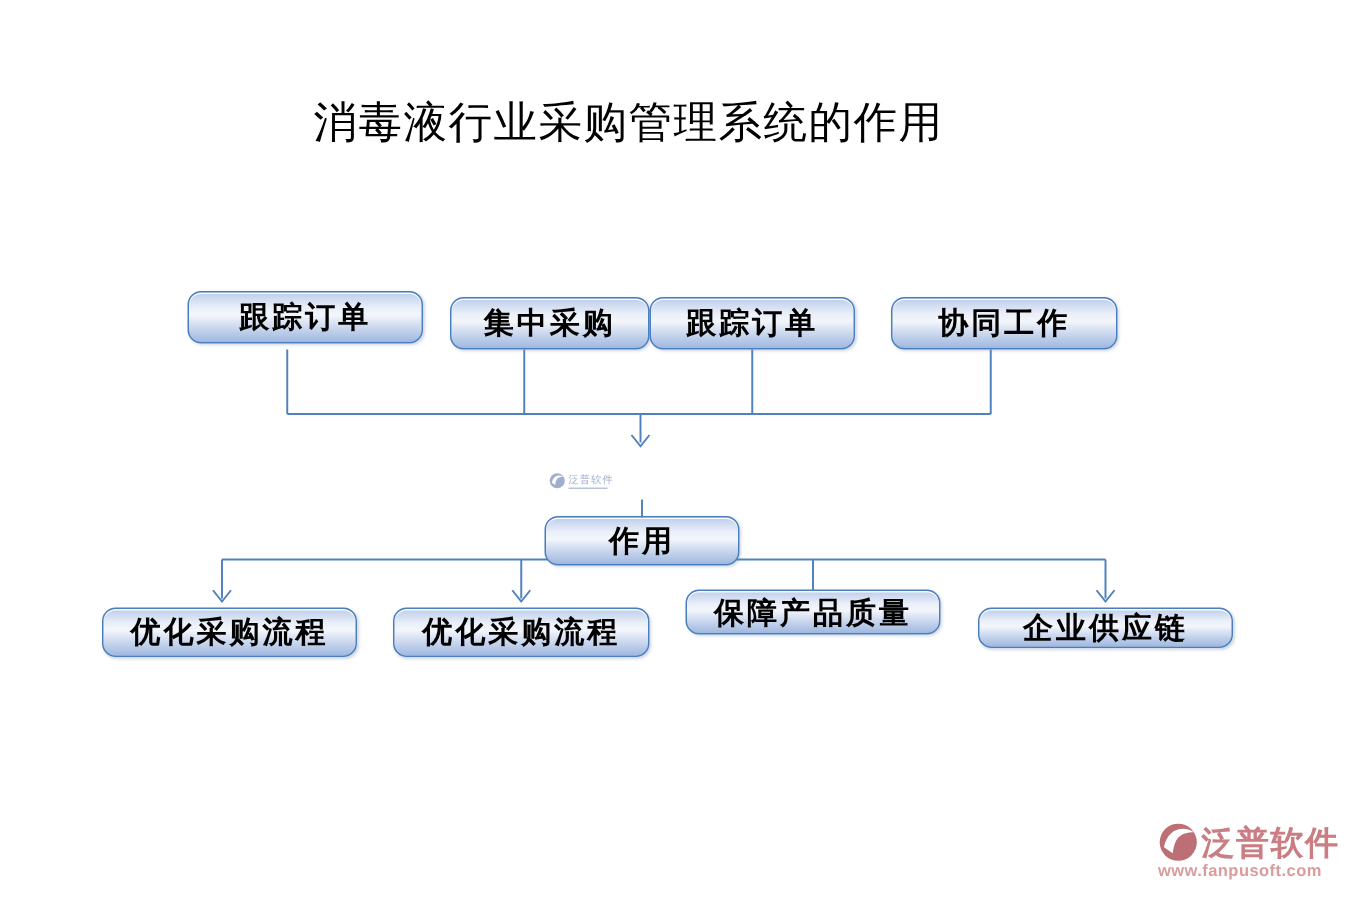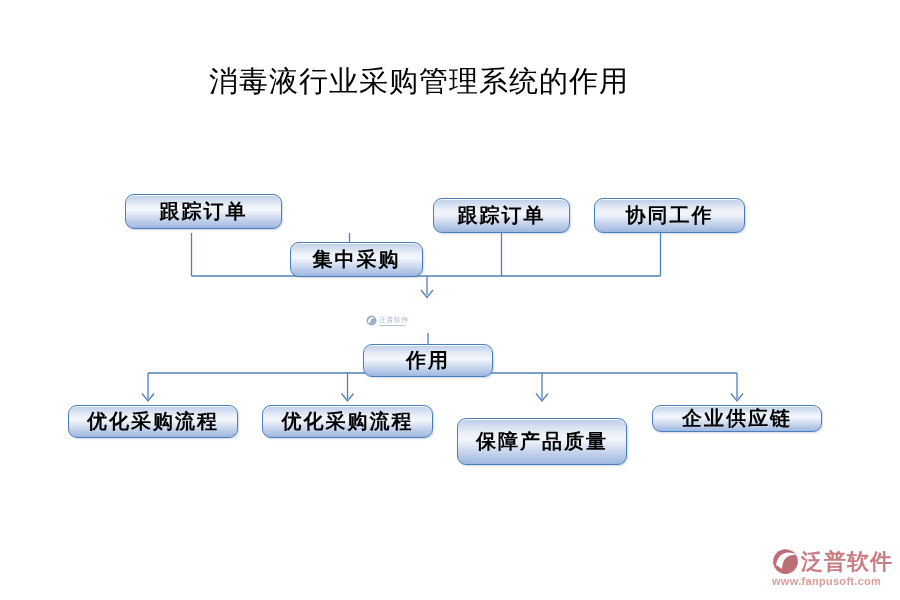--- a/index.html
+++ b/index.html
@@ -62,40 +62,40 @@
     <path d="M148 373 H737"></path>
 
     <path d="M148 373 V399 M347.5 373 V399 M542 373 V399 M737 373 V399"></path>
     <polyline points="142,393.5 148,401 154,393.5"></polyline>
     <polyline points="341.5,393.5 347.5,401 353.5,393.5"></polyline>
     <polyline points="536,393.5 542,401 548,393.5"></polyline>
     <polyline points="731,393.5 737,401 743,393.5"></polyline>
   </svg>
 
   <div class="node" style="left:125px;top:194px;width:157px;height:35px;">跟踪订单</div>
-  <div class="node" style="left:290px;top:198px;width:133px;height:35px;margin-top:44px;">集中采购</div>
+  <div class="node" style="left:300px;top:198px;width:133px;height:35px;">集中采购</div>
   <div class="node" style="left:433px;top:198px;width:137px;height:35px;">跟踪订单</div>
   <div class="node" style="left:594px;top:198px;width:151px;height:35px;">协同工作</div>
 
   <div class="node" style="left:363px;top:300px;width:130px;height:33px;margin-top:44px;">作用</div>
 
   <div class="center-watermark">
     <svg width="11" height="11" viewBox="0 0 24 24">
       <circle cx="12" cy="12" r="11" fill="#8094bf"></circle>
       <path d="M4 15 C6 5,14 2,21 6 C13 6,10 9,9 18 Z" fill="#ffffff"></path>
     </svg>
     <div class="wm-col">
       <span class="wm-text">泛普软件</span>
       <span class="wm-line"></span>
     </div>
   </div>
 
   <div class="node" style="left:68px;top:405px;width:170px;height:33px;">优化采购流程</div>
   <div class="node" style="left:262px;top:405px;width:171px;height:33px;">优化采购流程</div>
-  <div class="node" style="left:457px;top:418px;width:170px;height:47px;font-family:Liberation Mono, monospace;">保障产品质量</div>
+  <div class="node" style="left:457px;top:393px;width:170px;height:30px;font-family:Liberation Mono, monospace;">保障产品质量</div>
   <div class="node" style="left:652px;top:405px;width:170px;height:27px;">企业供应链</div>
 
   <div class="brand">
     <div class="brand-row">
       <svg width="27" height="27" viewBox="0 0 24 24">
         <circle cx="12" cy="12" r="11" fill="#bd6f76"></circle>
         <path d="M3.5 15 C5.5 4.5,14 1.5,21.5 6 C13 6,9.8 9.5,8.8 18.5 Z" fill="#ffffff"></path>
       </svg>
       <span class="brand-name">泛普软件</span>
     </div>

